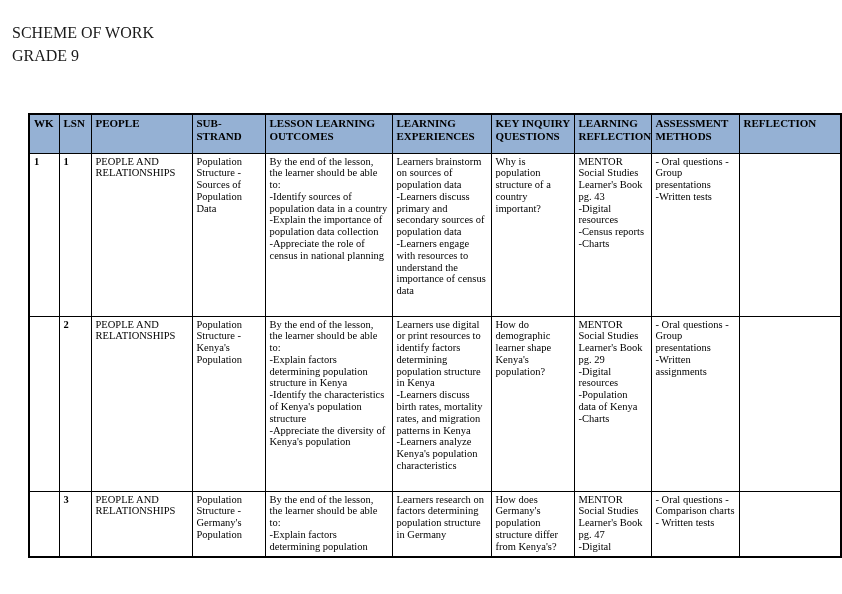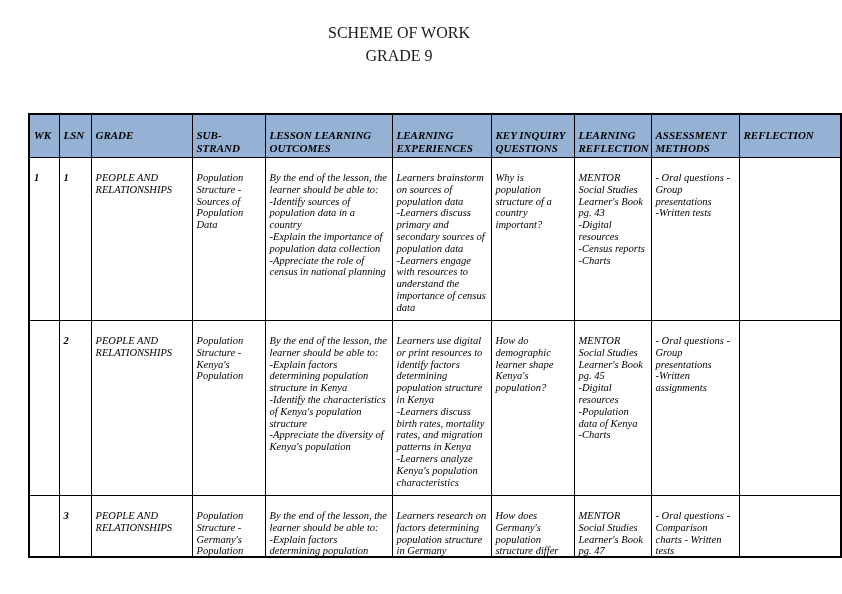--- a/index.html
+++ b/index.html
@@ -1,37 +1,37 @@
 <!DOCTYPE html>
 <html><head>
 <meta charset="utf-8">
 <style>
   * { margin: 0; padding: 0; box-sizing: border-box; }
   html, body { width: 842px; height: 594px; background: #fff; overflow: hidden; }
   body { font-family: "Liberation Serif", serif; color: #000; position: relative; }
 
   .title-block {
-    position: absolute; top: 22px; left: 4px; width: 790px;
-    text-align: center;
+    position: absolute; top: 22px; left: 12px; width: 790px;
+    text-align: left;
   }
   .title-line {
     font-size: 16px; line-height: 22.5px; font-weight: 400; color: #1a1a1a;
   }
 
   .table-clip {
     position: absolute; top: 113px; left: 28px; width: 814px; height: 445px;
     overflow: hidden; border-bottom: 2px solid #000;
   }
   table.sow {
     border-collapse: collapse; table-layout: fixed; width: 812px;
     border: 2px solid #000;
   }
   table.sow th, table.sow td {
     border: 1px solid #000; vertical-align: top;
-    padding: 14px 3px 2px 4px; overflow: hidden; font-style: italic;
+    padding: 2px 3px 2px 4px; overflow: hidden;
   }
   table.sow th {
     background: #95b1d4; text-align: left;
     font-size: 11px; line-height: 13px; font-weight: 700;
   }
   table.sow td {
     font-size: 10.5px; line-height: 11.8px; white-space: pre-line;
   }
   td.num { font-weight: 700; padding-left: 7px; }
   tr.hdr   { height: 39px; }
@@ -58,21 +58,21 @@
         <col style="width:99px">
       <col style="width:83px">
         <col style="width:77px">
         <col style="width:88px">
       <col style="width:102px">
     </colgroup>
     <thead>
       <tr class="hdr">
         <th>WK</th>
         <th>LSN</th>
-        <th>GRADE</th>
+        <th>PEOPLE</th>
         <th>SUB-STRAND</th>
         <th>LESSON LEARNING OUTCOMES</th>
         <th>LEARNING EXPERIENCES</th>
         <th>KEY INQUIRY QUESTIONS</th>
         <th>LEARNING REFLECTION</th>
         <th>ASSESSMENT METHODS</th>
         <th>REFLECTION</th>
       </tr>
     </thead>
     <tbody>
@@ -103,21 +103,21 @@
         <td>PEOPLE AND RELATIONSHIPS</td>
         <td>Population Structure - Kenya's Population</td>
         <td>By the end of the lesson, the learner should be able to:
 -Explain factors determining population structure in Kenya
 -Identify the characteristics of Kenya's population structure
 -Appreciate the diversity of Kenya's population</td>
         <td>Learners use digital or print resources to identify factors determining population structure in Kenya
 -Learners discuss birth rates, mortality rates, and migration patterns in Kenya
 -Learners analyze Kenya's population characteristics</td>
         <td>How do demographic learner shape Kenya's population?</td>
-        <td>MENTOR Social Studies Learner's Book pg. 45
+        <td>MENTOR Social Studies Learner's Book pg. 29
 -Digital resources
 -Population data of Kenya
 -Charts</td>
         <td>- Oral questions - Group presentations
 -Written assignments</td>
         <td></td>
       </tr>
       <tr class="row-3">
         <td class="num"></td>
         <td class="num">3</td>

